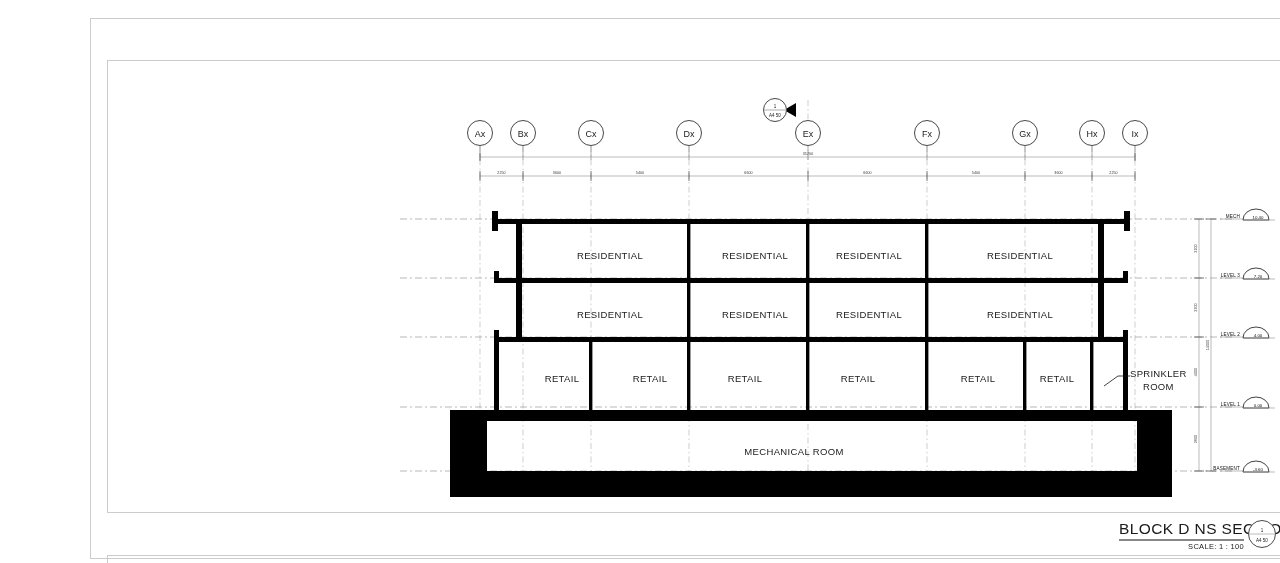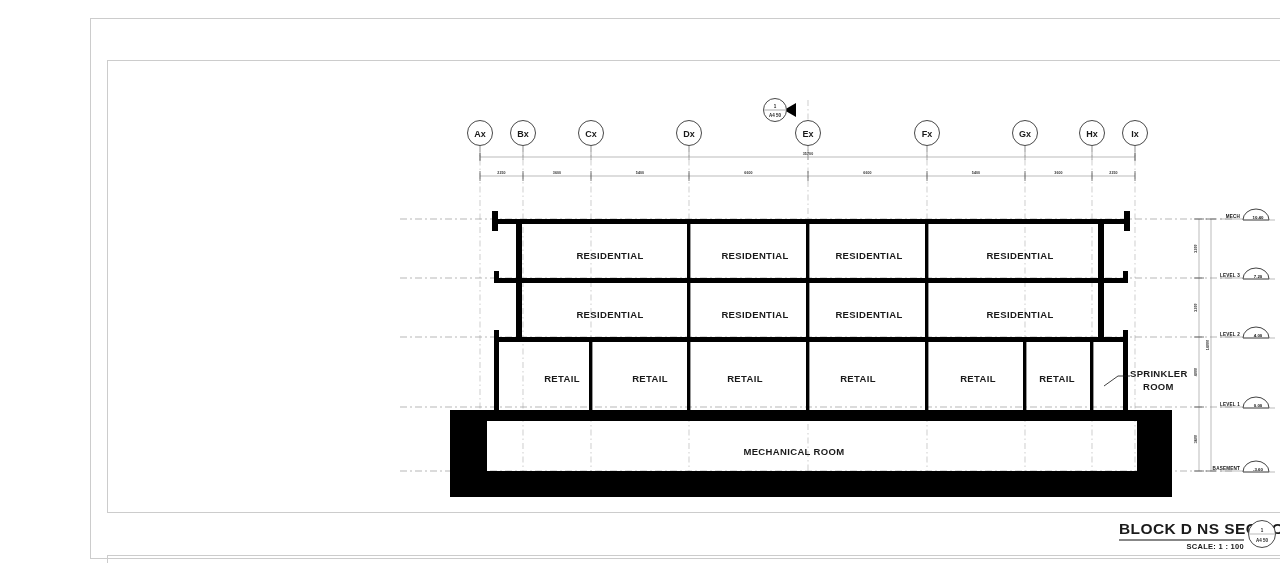--- a/index.html
+++ b/index.html
@@ -13,21 +13,20 @@
     position: relative;
     overflow: hidden;
     font-family: "Liberation Sans", sans-serif;
     color: #1a1a1a;
   }
   #sheet {
     position: absolute;
     left: 0; top: 0;
     width: 1204px;
     height: 563px;
-    font-weight: bold;
   }
   svg.drawing {
     position: absolute;
     left: 0; top: 0;
     width: 1280px;
     height: 563px;
   }
   text { font-family: "Liberation Sans", sans-serif; fill: #1a1a1a; }
   .lbl-room { font-size: 9.5px; letter-spacing: .35px; }
   .lbl-grid { font-size: 9px; }

